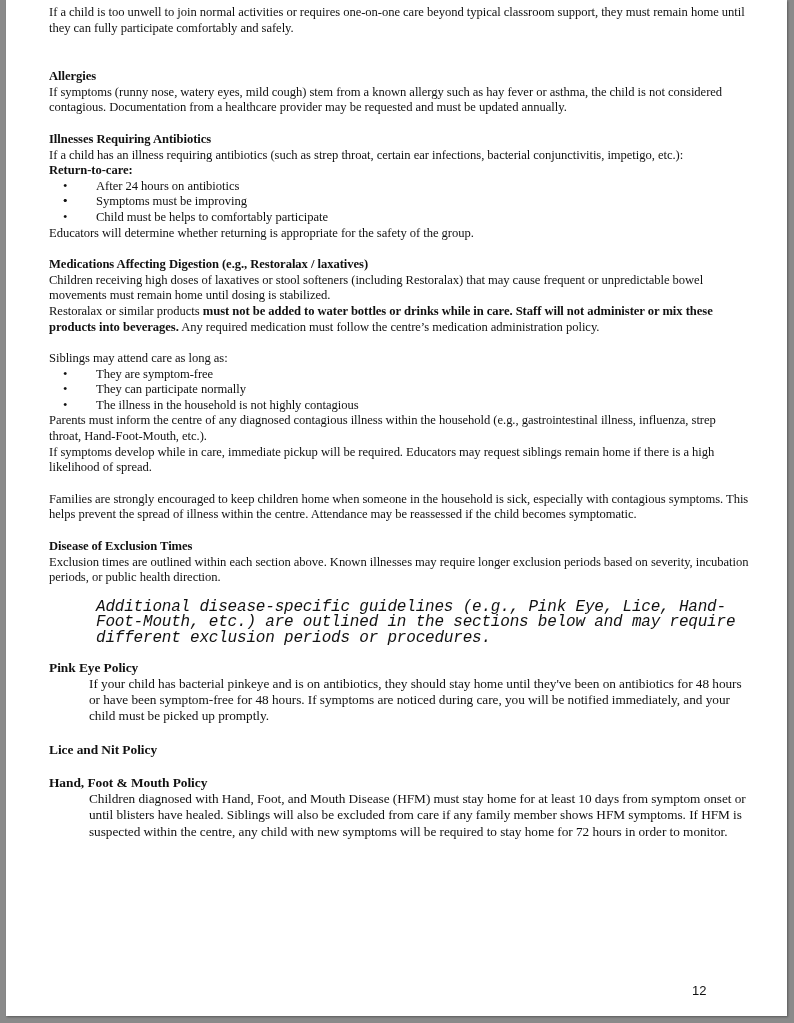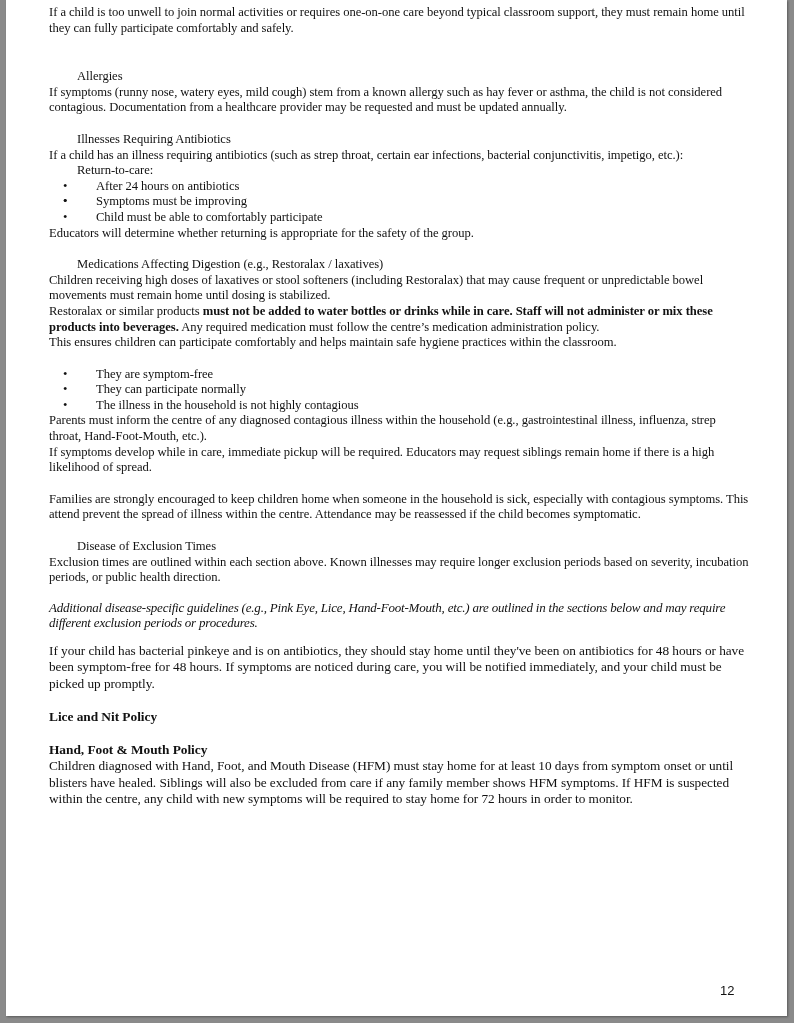--- a/index.html
+++ b/index.html
@@ -13,29 +13,29 @@
     background:#ffffff;
     box-shadow: 1px 1px 2px rgba(0,0,0,0.35);
   }
   .content {
     position:absolute; left:43px; top:5px; width:700px;
     font-family:"Liberation Serif","DejaVu Serif",serif;
     font-size:12.6px; line-height:15.6px; color:#111;
     letter-spacing:-0.05px;
   }
   p { margin:0; }
-  .h { font-weight:normal;margin-left:28px; }
+  .h { font-weight:bold; }
   .h-lg { font-weight:bold; font-size:13.4px; line-height:17px; }
   ul { list-style:none; margin:0; padding:0; }
   ul li { position:relative; padding-left:47px; }
   ul li .bullet { position:absolute; left:14px; top:0; }
-  .italic { font-style:italic; font-family:Liberation Serif, serif; font-size:13px; line-height:15.6px; letter-spacing:-0.2px; }
-  .big { font-size:13.3px; line-height:16.4px; }
+  .italic { font-style:italic; font-family:Liberation Mono, monospace; font-size:16px; line-height:15.6px; letter-spacing:-0.2px;margin-left:47px; }
+  .big { font-size:13.3px; line-height:16.4px;margin-left:40px; }
   .pagenum {
-    position:absolute; left:720px; top:983px;
+    position:absolute; left:692px; top:983px;
     font-family:"Liberation Sans","DejaVu Sans",sans-serif; font-size:13px; color:#111;
   }
 </style>
 </head>
 <body>
 
 <div class="page">
   <div class="content">
 
     <p>If a child is too unwell to join normal activities or requires one-on-one care beyond typical classroom support, they must remain home until they can fully participate comfortably and safely.</p>
@@ -45,50 +45,51 @@
     <p>If symptoms (runny nose, watery eyes, mild cough) stem from a known allergy such as hay fever or asthma, the child is not considered contagious. Documentation from a healthcare provider may be requested and must be updated annually.</p>
 
     <div style="height:16px"></div>
     <p class="h">Illnesses Requiring Antibiotics</p>
     <p>If a child has an illness requiring antibiotics (such as strep throat, certain ear infections, bacterial conjunctivitis, impetigo, etc.):</p>
     <p class="h">Return-to-care:</p>
     <ul>
       <li><span class="bullet">•</span><span>After 24 hours on antibiotics</span></li>
       <li><span class="bullet">•</span></li>
       <li><span class="bullet">•</span><span>Symptoms must be improving</span></li>
-      <li><span class="bullet">•</span><span>Child must be able to comfortably participate</span></li>
+      <li><span class="bullet">•</span><span>Child must be helps to comfortably participate</span></li>
     </ul>
     <p>Educators will determine whether returning is appropriate for the safety of the group.</p>
 
     <div style="height:16px"></div>
     <p class="h">Medications Affecting Digestion (e.g., Restoralax / laxatives)</p>
     <p>Children receiving high doses of laxatives or stool softeners (including Restoralax) that may cause frequent or unpredictable bowel movements must remain home until dosing is stabilized.</p>
     <p><span>Restoralax or similar products </span><b>must not be added to water bottles or drinks while in care. Staff will not administer or mix these products into beverages.</b><span> Any required medication must follow the centre’s medication administration policy.</span></p>
-    <p>This ensures children can participate comfortably and helps maintain safe hygiene practices within the classroom.</p>
 
     <div style="height:16px"></div>
+    <p>Siblings may attend care as long as:</p>
     <ul>
       <li><span class="bullet">•</span><span>They are symptom-free</span></li>
       <li><span class="bullet">•</span><span>They can participate normally</span></li>
       <li><span class="bullet">•</span><span>The illness in the household is not highly contagious</span></li>
     </ul>
     <p>Parents must inform the centre of any diagnosed contagious illness within the household (e.g., gastrointestinal illness, influenza, strep throat, Hand-Foot-Mouth, etc.).</p>
     <p>If symptoms develop while in care, immediate pickup will be required. Educators may request siblings remain home if there is a high likelihood of spread.</p>
 
     <div style="height:16px"></div>
-    <p>Families are strongly encouraged to keep children home when someone in the household is sick, especially with contagious symptoms. This attend prevent the spread of illness within the centre. Attendance may be reassessed if the child becomes symptomatic.</p>
+    <p>Families are strongly encouraged to keep children home when someone in the household is sick, especially with contagious symptoms. This helps prevent the spread of illness within the centre. Attendance may be reassessed if the child becomes symptomatic.</p>
 
     <div style="height:16px"></div>
     <p class="h">Disease of Exclusion Times</p>
     <p>Exclusion times are outlined within each section above. Known illnesses may require longer exclusion periods based on severity, incubation periods, or public health direction.</p>
 
     <div style="height:14px"></div>
     <p class="italic">Additional disease-specific guidelines (e.g., Pink Eye, Lice, Hand-Foot-Mouth, etc.) are outlined in the sections below and may require different exclusion periods or procedures.</p>
 
     <div style="height:12px"></div>
+    <p class="h-lg">Pink Eye Policy</p>
     <p class="big">If your child has bacterial pinkeye and is on antibiotics, they should stay home until they've been on antibiotics for 48 hours or have been symptom-free for 48 hours. If symptoms are noticed during care, you will be notified immediately, and your child must be picked up promptly.</p>
 
     <div style="height:16px"></div>
     <p class="h-lg">Lice and Nit Policy</p>
 
     <div style="height:16px"></div>
     <p class="h-lg">Hand, Foot &amp; Mouth Policy</p>
     <p class="big">Children diagnosed with Hand, Foot, and Mouth Disease (HFM) must stay home for at least 10 days from symptom onset or until blisters have healed. Siblings will also be excluded from care if any family member shows HFM symptoms. If HFM is suspected within the centre, any child with new symptoms will be required to stay home for 72 hours in order to monitor.</p>
   </div>
 </div>

